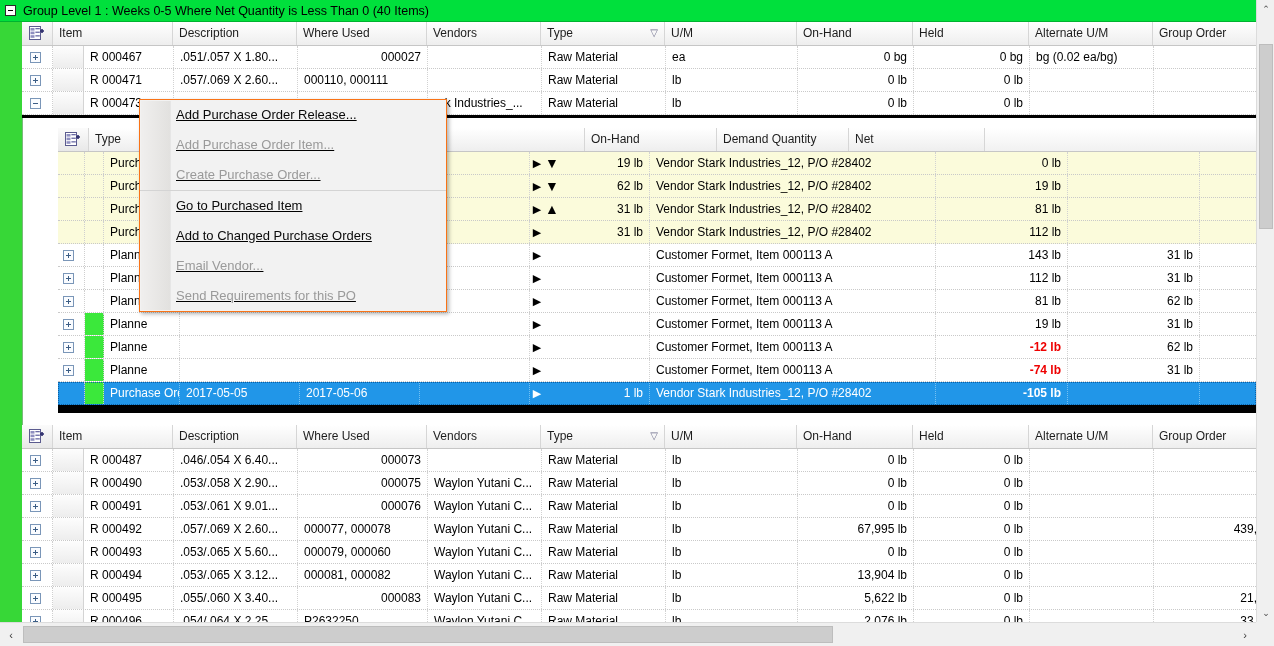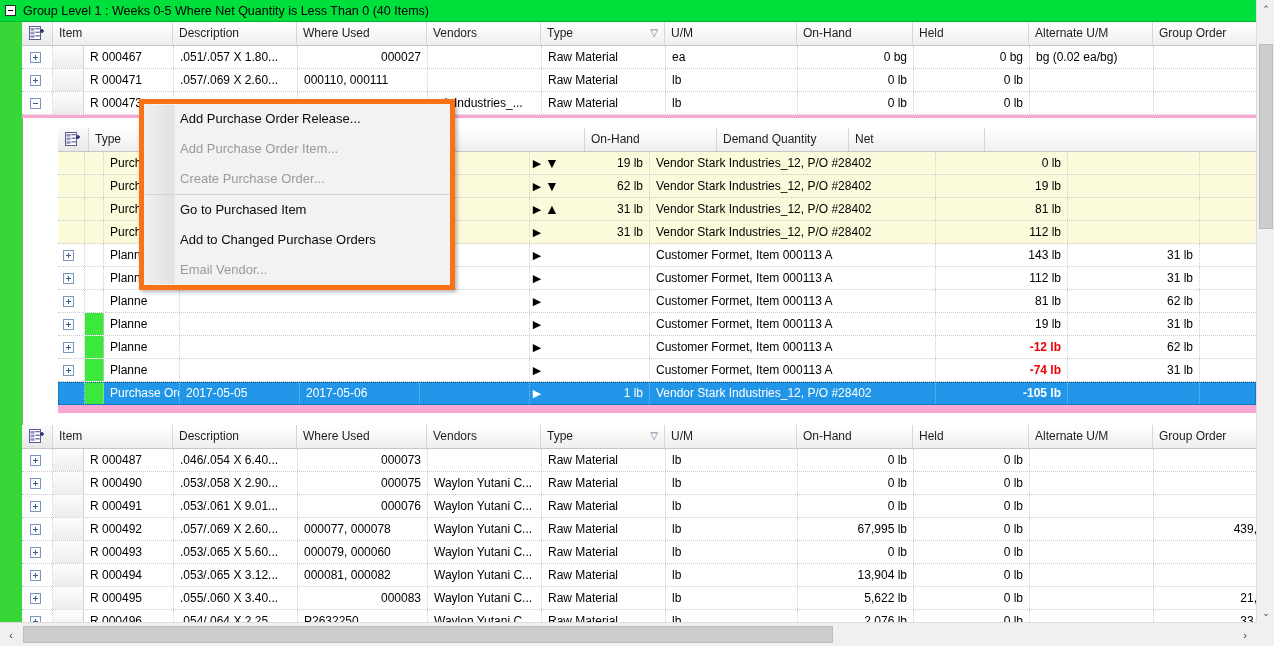--- a/index.html
+++ b/index.html
@@ -29,21 +29,21 @@
     width:11px;height:11px;margin-left:5px;margin-right:7px;
     border:1px solid #2a2a2a;background:#fff;
     position:relative;flex:0 0 auto;box-sizing:border-box;
   }
   .grp-toggle:before{
     content:"";position:absolute;left:2px;right:2px;top:4px;height:1px;background:#000;
   }
   .group-title{font-size:12.5px;color:#000;white-space:nowrap;text-align:center;}
 
   
-  .grid{position:absolute;background:#f9a8d4;}
+  .grid{position:absolute;background:#000000;}
   .ghead{
     display:flex;height:24px;box-sizing:border-box;
     background:linear-gradient(#ffffff,#f1f1f1);
     border-bottom:1px solid #c6c6c6;
   }
   .ghead .hcell{
     box-sizing:border-box;
     border-right:1px solid #d6d6d6;
     padding:4px 6px 0 6px;
     font-size:12px;color:#1d1d1d;
@@ -100,23 +100,24 @@
   .arrowcell{
     width:14px;flex:0 0 14px;display:flex;align-items:center;justify-content:center;
     font-size:11px;color:#000;
   }
   .qtyarrow{width:16px;flex:0 0 16px;display:flex;align-items:center;justify-content:center;
             font-size:14px;line-height:1;color:#000;font-weight:bold;}
 
   
   .ctxmenu{
     position:absolute;left:139px;top:99px;width:306px;
-    background:#f2f2f2;border:5px solid #f97316;
+    background:#f2f2f2;border:1px solid #f97316;
     box-shadow:2px 2px 4px rgba(0,0,0,.30);
     z-index:40;
+    text-decoration:underline;
   }
   .ctxmenu .gutterstrip{
     position:absolute;left:1px;top:1px;bottom:1px;width:29px;
     background:linear-gradient(to right,#f0efee,#e2e1df);
     border-right:1px solid #e6e6e6;
   }
   .mi{
     position:relative;height:30px;line-height:30px;
     padding-left:36px;font-size:13px;color:#0a0a0a;
     white-space:nowrap;z-index:2;
@@ -586,20 +587,21 @@
     </div>
 
   <div class="ctxmenu" id="ctxmenu">
     <div class="gutterstrip"></div>
   <div class="mi"><span>Add Purchase Order Release...</span></div>
       <div class="mi disabled"><span>Add Purchase Order Item...</span></div>
       <div class="mi disabled sep-after"><span>Create Purchase Order...</span></div>
       <div class="mi"><span>Go to Purchased Item</span></div>
       <div class="mi"><span>Add to Changed Purchase Orders</span></div>
       <div class="mi disabled"><span>Email Vendor...</span></div>
+      <div class="mi disabled"><span>Send Requirements for this PO</span></div>
     </div>
 
   <div class="vscroll">
     <div class="vs-arrow">⌃</div>
     <div class="vs-thumb"></div>
     <div class="vs-arrow bot">⌄</div>
   </div>
   <div class="hscroll">
     <div class="hs-arrow left">‹</div>
     <div class="hs-thumb"></div>

